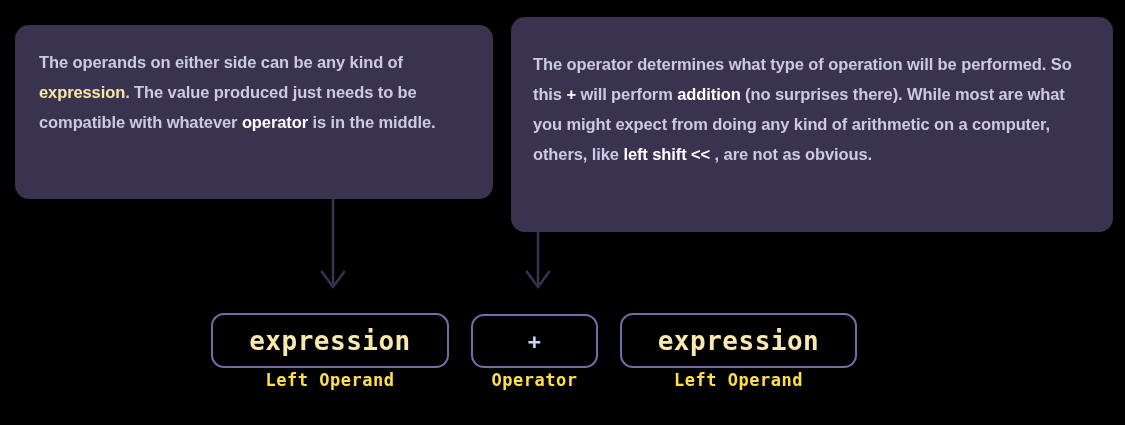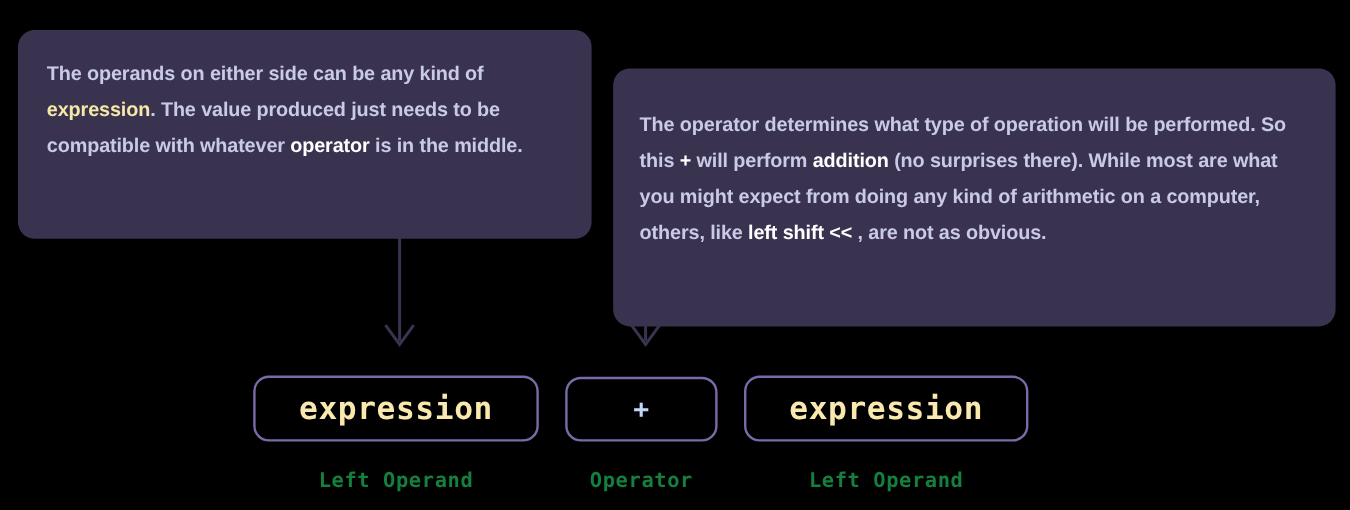--- a/index.html
+++ b/index.html
@@ -43,21 +43,20 @@
     width: 478px;
     height: 174px;
     padding: 22px 24px 4px 24px;
   }
   #callout-right {
     left: 511px;
     top: 17px;
     width: 602px;
     height: 215px;
     padding: 32px 24px 0 22px;
-    margin-top: 40px;
   }
   .callout p {
     margin: 0;
   }
   .hl-expression {
     color: #f7e7a6;
     font-weight: 700;
   }
   .hl-strong {
     color: #ffffff;
@@ -86,26 +85,26 @@
     justify-content: center;
     font-family: "DejaVu Sans Mono", monospace;
     font-weight: 700;
     font-size: 26px;
     letter-spacing: 0.5px;
   }
   .token-box.operand { color: #fae9ae; }
   .token-box.operator { color: #c2d6f6; font-size: 22px; }
 
   .token-caption {
-    margin-top: 23px;
+    margin-top: 2px;
     font-family: "DejaVu Sans Mono", monospace;
     font-weight: 700;
     font-size: 17px;
     letter-spacing: 0.5px;
-    color: #15803d;
+    color: #fde047;
     white-space: nowrap;
   }
 
   #group-left      { left: 211px; top: 313px; width: 238px; }
   #group-left   .token-box { width: 238px; height: 55px; }
 
   #group-operator  { left: 471px; top: 314px; width: 127px; }
   #group-operator .token-box { width: 127px; height: 54px; }
 
   #group-right     { left: 620px; top: 313px; width: 237px; }

